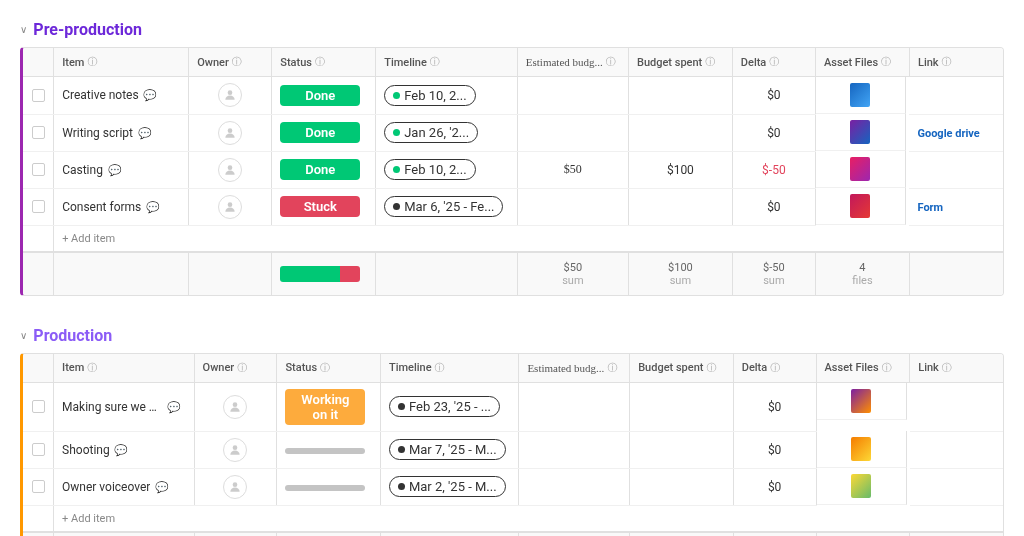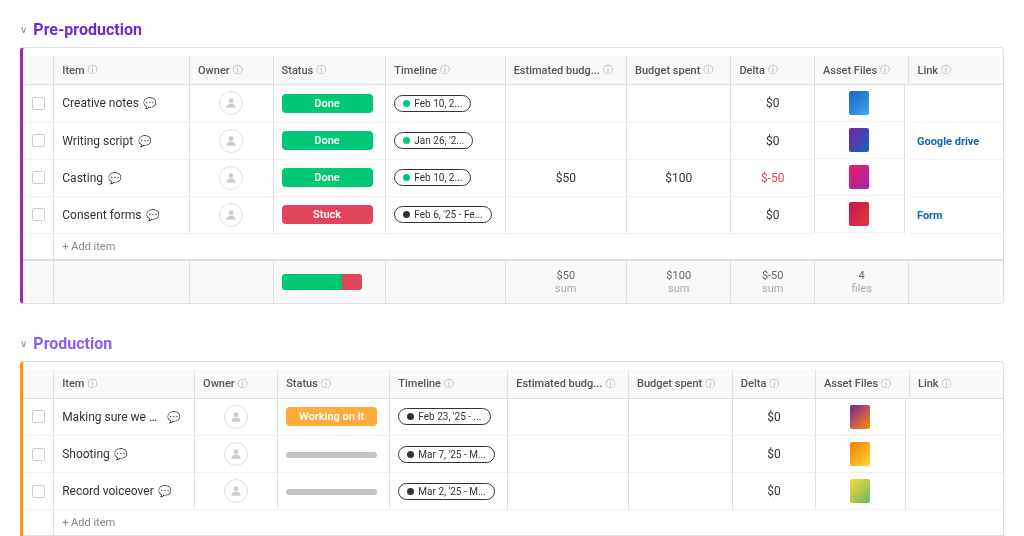--- a/index.html
+++ b/index.html
@@ -38,21 +38,20 @@
 
     .table-wrapper {
       border: 1px solid #e0e0e0;
       border-radius: 4px;
       overflow: hidden;
     }
 
     table {
       width: 100%;
       border-collapse: collapse;
-      margin-top: 8px;
     }
 
     thead tr {
       background: #f9f9f9;
       border-bottom: 1px solid #e0e0e0;
     }
 
     th {
       padding: 7px 8px;
       text-align: left;
@@ -74,21 +73,21 @@
 
     td:last-child { border-right: none; }
 
     tr:last-child td { border-bottom: none; }
 
     .col-checkbox { width: 28px; }
     .col-item { width: 130px; }
     .col-owner { width: 80px; }
     .col-status { width: 100px; }
     .col-timeline { width: 110px; }
-    .col-estbudget { width: 100px; }
+    .col-estbudget { width: 100px; font-family: Liberation Serif, serif; }
     .col-budgetspent { width: 100px; }
     .col-delta { width: 80px; }
     .col-assetfiles { width: 90px; }
     .col-link { width: 90px; }
 
     .checkbox-cell {
       display: flex;
       align-items: center;
       justify-content: center;
     }
@@ -136,40 +135,40 @@
       align-items: center;
       justify-content: center;
       color: #aaa;
       font-size: 14px;
     }
 
     .status-badge {
       display: inline-block;
       padding: 3px 10px;
       border-radius: 4px;
-      font-size: 11px;
+      font-size: 13px;
       font-weight: 600;
       color: #fff;
       text-align: center;
-      width: 91px;
+      width: 80px;
     }
 
     .status-done { background: #00c875; }
     .status-stuck { background: #e2445c; }
     .status-working { background: #fdab3d; }
     .status-empty { background: #c4c4c4; }
 
     .timeline-badge {
       display: inline-flex;
       align-items: center;
       gap: 4px;
       border: 1.5px solid #333;
       border-radius: 20px;
       padding: 2px 8px;
-      font-size: 10px;
+      font-size: 13px;
       color: #333;
       white-space: nowrap;
     }
 
     .timeline-dot {
       width: 7px;
       height: 7px;
       border-radius: 50%;
       flex-shrink: 0;
     }
@@ -519,21 +518,21 @@
             </div>
           </div>
         </td>
         <td class="col-status">
           <div class="status-badge status-stuck">Stuck</div>
         </td>
         <td class="col-timeline">
           
             <div class="timeline-badge">
               <div class="timeline-dot dot-dark"></div>
-              <span>Feb 6, '25 - Fe...</span>
+              <span>Mar 6, '25 - Fe...</span>
             </div>
         </td>
         <td class="col-estbudget value-cell"></td>
         <td class="col-budgetspent value-cell"></td>
         <td class="col-delta value-cell ">$0</td>
         <td class="col-assetfiles asset-icon">
           <div class="file-icon fi-pink-red"></div>
         </td>
         <td class="col-link">
           <a class="link-cell" href="#">Form</a>
@@ -749,21 +748,21 @@
       </tr>
 
       <tr>
         <td class="col-checkbox">
           <div class="checkbox-cell">
             <div class="checkbox"></div>
           </div>
         </td>
         <td class="col-item">
           <div class="item-cell">
-            <span class="item-name">Record voiceover</span>
+            <span class="item-name">Owner voiceover</span>
             <span class="chat-icon">💬</span>
           </div>
         </td>
         <td class="col-owner">
           <div class="owner-cell">
             <div class="avatar">
               <svg width="14" height="14" viewBox="0 0 24 24" fill="#ccc">
                       <circle cx="12" cy="8" r="4"></circle>
                       <path d="M4 20c0-4 3.6-7 8-7s8 3 8 7"></path>
                     </svg>

